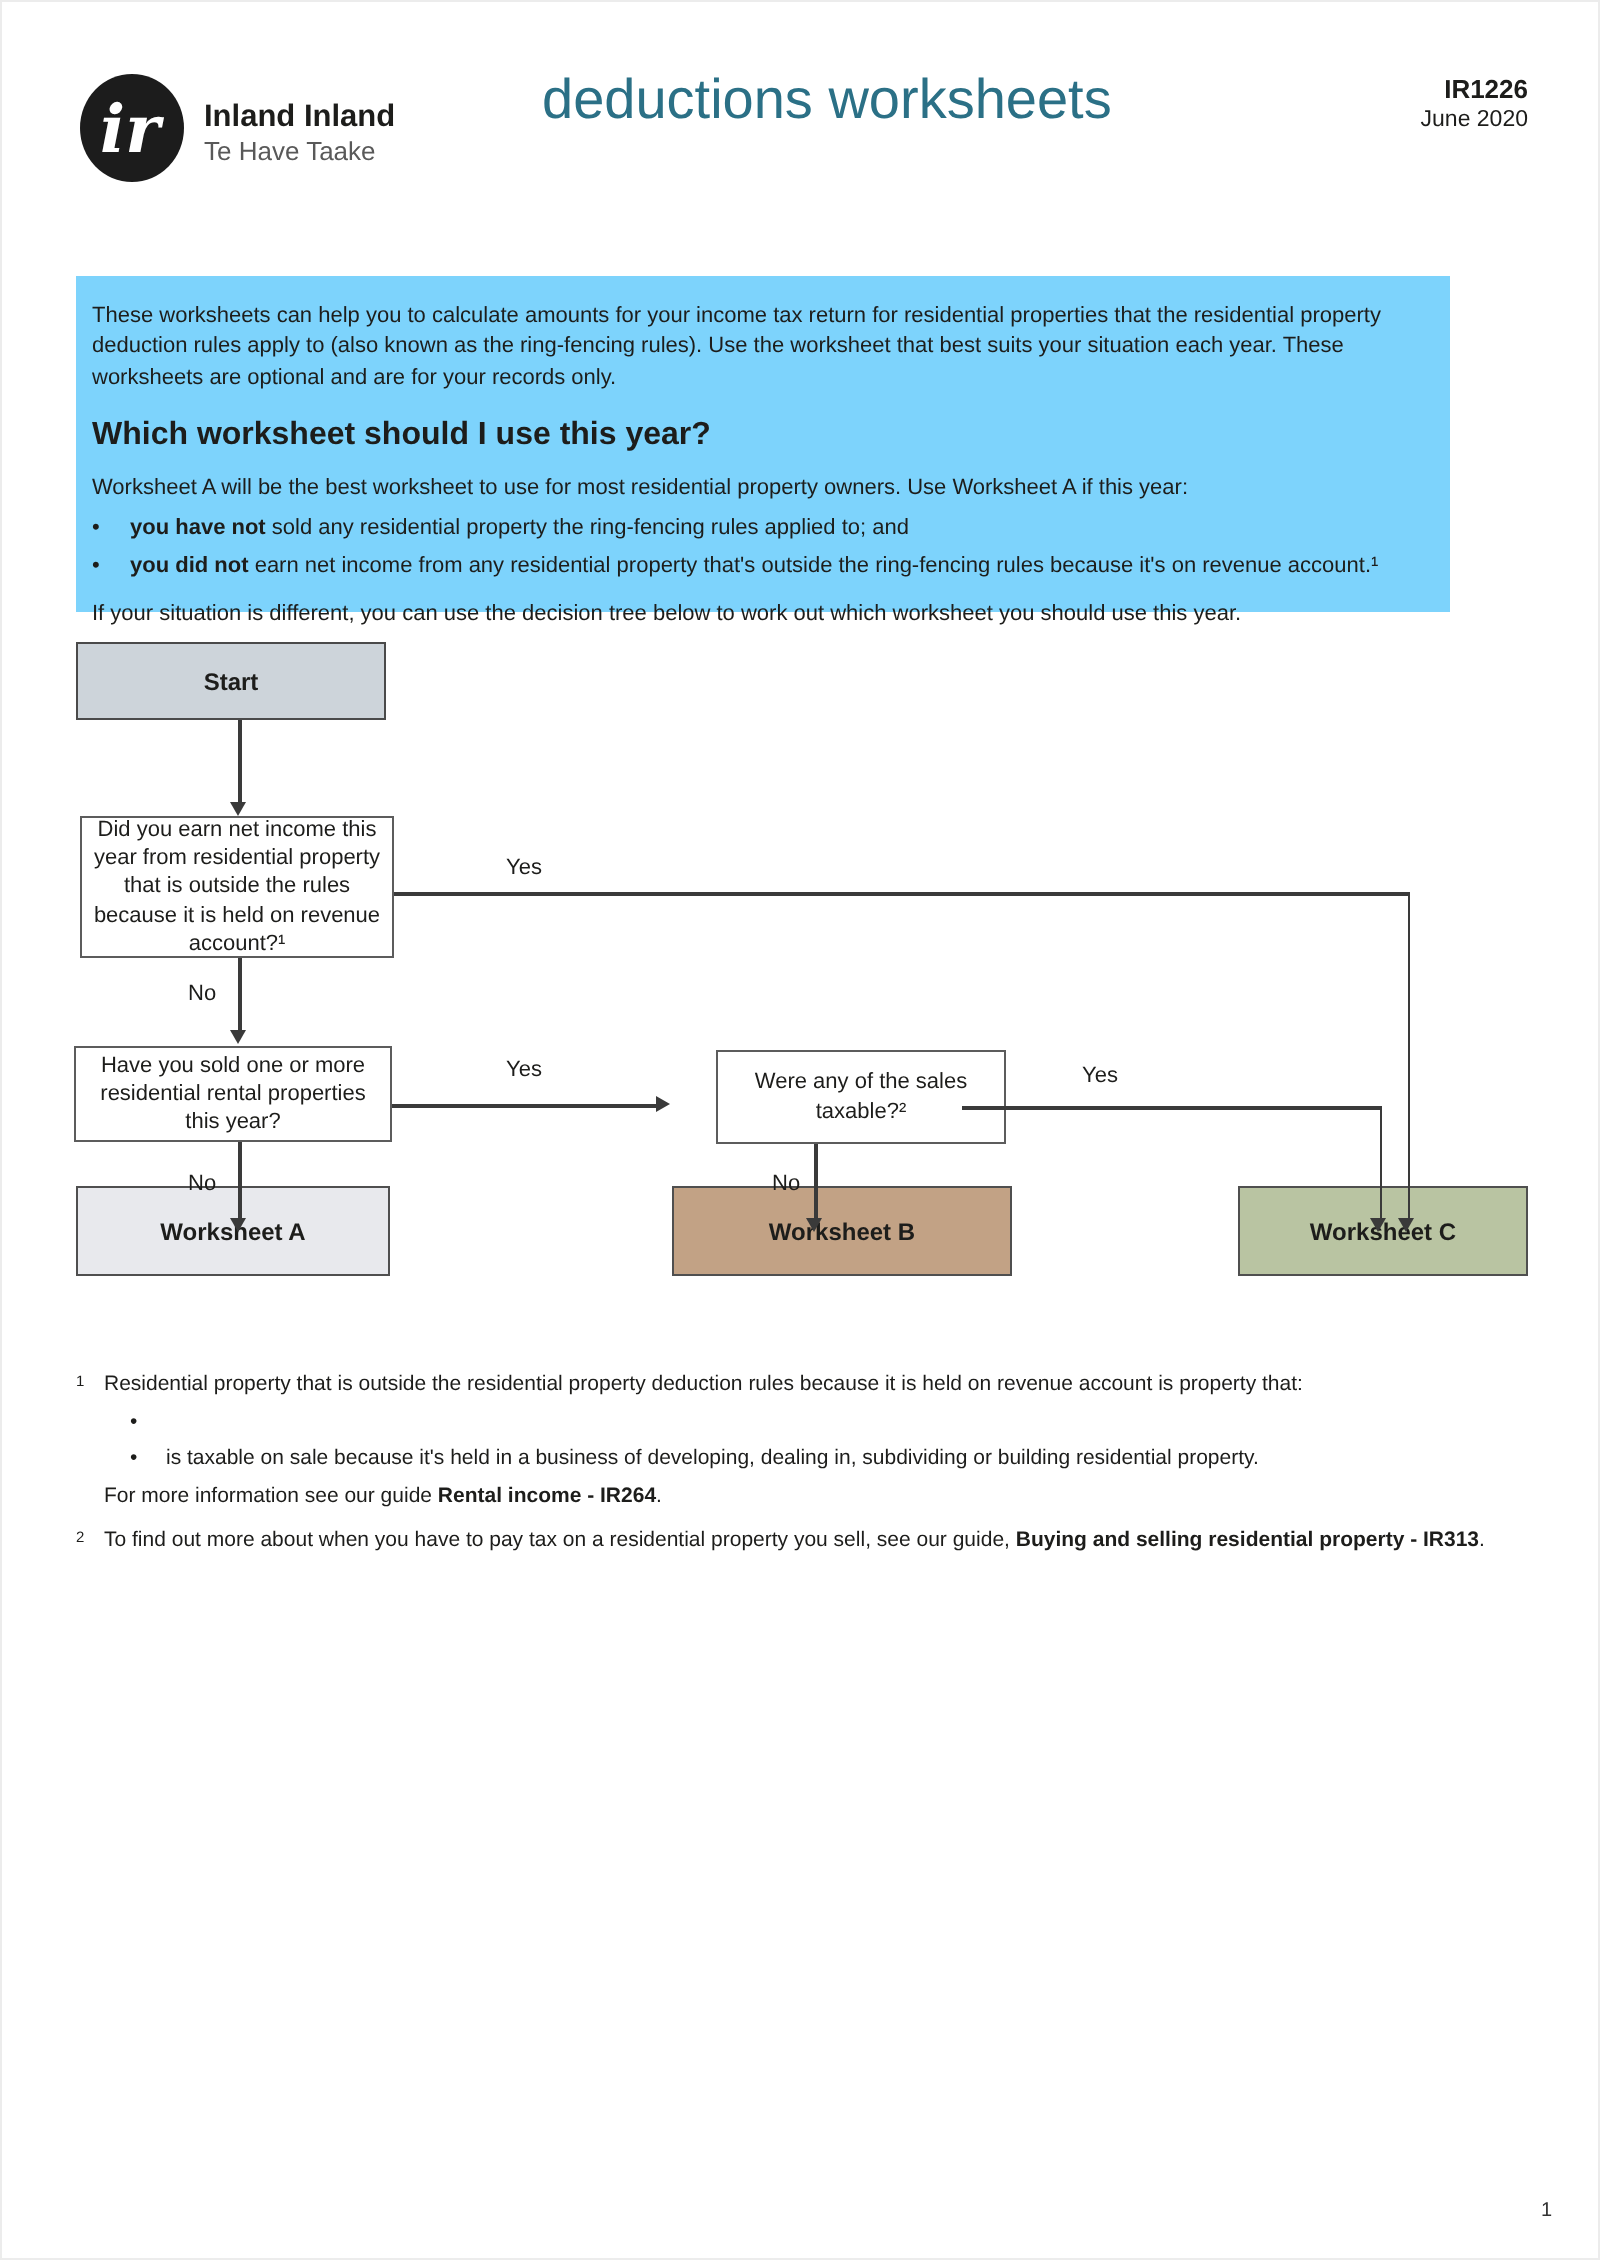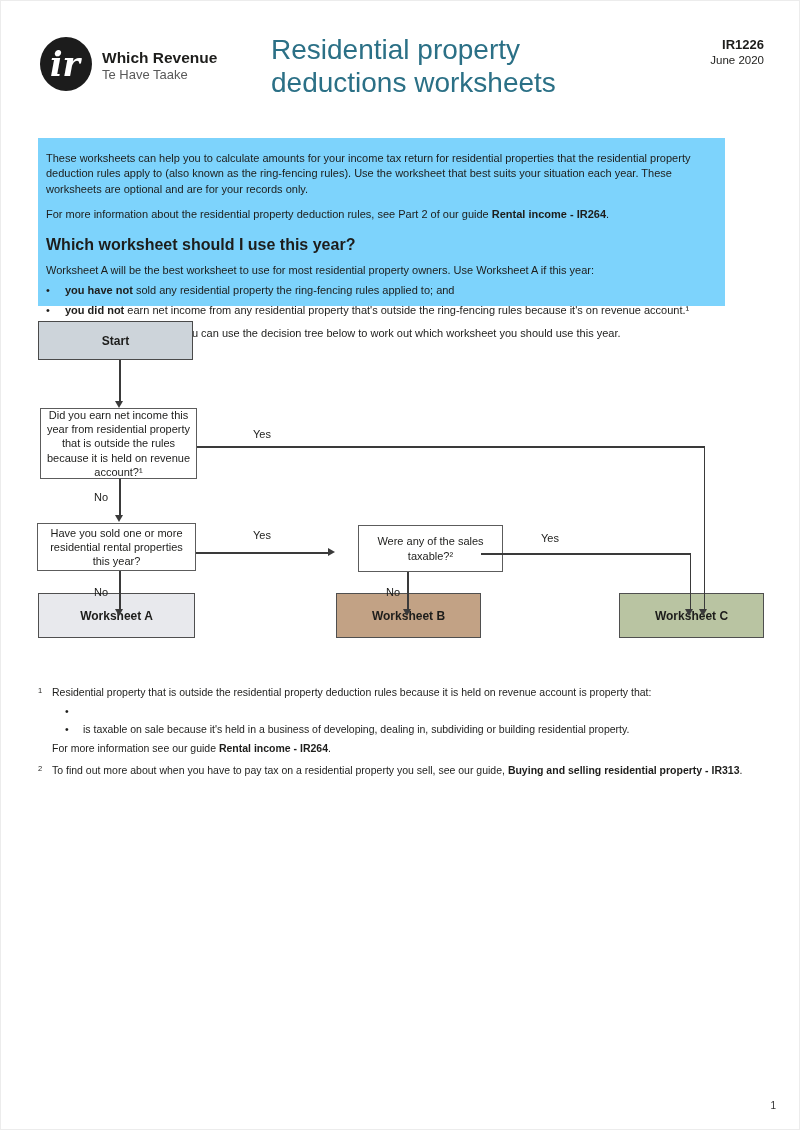--- a/index.html
+++ b/index.html
@@ -34,21 +34,21 @@
   b { font-weight:bold; }
   
   .node { position:absolute; box-sizing:border-box; display:flex; align-items:center; justify-content:center; text-align:center; }
   .node-start { left:37px; top:320px; width:155px; height:39px; border:1.5px solid #4a4a4a; font-size:12px; font-weight:bold; }
   .node-q { background:#fff; border:1.4px solid #5c5c5c; font-size:11px; line-height:1.28; padding:3px 5px; }
   .node-q1 { left:39px; top:407px; width:157px; height:71px; }
   .node-q2 { left:36px; top:522px; width:159px; height:48px; }
   .node-q3 { left:335px; top:524px; width:145px; height:47px;margin-left:22px; }
   .node-ws { border:1.5px solid #4f4f4f; font-size:12px; font-weight:bold; height:45px; top:592px; }
   .node-wsA { left:37px; width:157px; }
-  .node-wsB { left:335px; width:145px; }
+  .node-wsB { left:335px; width:170px; }
   .node-wsC { left:618px; width:145px; }
   .hline { position:absolute; height:1.5px; background:#3a3a3a; }
   .vline { position:absolute; width:1.5px; background:#3a3a3a; }
   .arr-down { position:absolute; width:0; height:0; border-left:4.5px solid transparent; border-right:4.5px solid transparent; border-top:7px solid #3a3a3a; }
   .arr-right { position:absolute; width:0; height:0; border-top:4.5px solid transparent; border-bottom:4.5px solid transparent; border-left:7px solid #3a3a3a; }
   .flow-label { position:absolute; font-size:11px; color:#1d1d1b; }
   
   .footnotes { position:absolute; left:37px; top:684px; width:730px; font-size:10.5px; line-height:1.45; }
   .fn { display:flex; margin-bottom:7px; }
   .fn-marker { width:14px; flex:none; font-size:7.5px; padding-top:1px; }
@@ -65,38 +65,36 @@
 <div class="page">
 
   <div class="logo-wrap">
     <span>
       <svg width="54" height="54" viewBox="0 0 54 54">
         <ellipse cx="27" cy="27" rx="26" ry="27" fill="#1c1c1c"></ellipse>
         <text x="26" y="39" font-family="DejaVu Serif, serif" font-style="italic" font-weight="bold" font-size="33" fill="#ffffff" text-anchor="middle">ir</text>
       </svg>
     </span>
     <span>
-      <div class="brand-name">Which Revenue</div>
+      <div class="brand-name">Inland Inland</div>
       <div class="brand-maori">Te Have Taake</div>
     </span>
   </div>
 
   <div class="doc-title">
-    <div>Residential property</div>
     <div>deductions worksheets</div>
   </div>
 
   <div class="doc-meta">
     <div class="doc-code">IR1226</div>
     <div class="doc-date">June 2020</div>
   </div>
 
   <div class="intro-panel">
     <p class="p1">These worksheets can help you to calculate amounts for your income tax return for residential properties that the residential property deduction rules apply to (also known as the ring-fencing rules). Use the worksheet that best suits your situation each year. These worksheets are optional and are for your records only.</p>
-    <p class="p2"><span>For more information about the residential property deduction rules, see Part 2 of our guide </span><b>Rental income - IR264</b><span>.</span></p>
     <div class="intro-heading">Which worksheet should I use this year?</div>
     <p class="p3">Worksheet A will be the best worksheet to use for most residential property owners. Use Worksheet A if this year:</p>
     <ul class="intro-bullets">
       <li>
         <span class="bullet-dot">•</span>
         <span><b>you have not</b><span> sold any residential property the ring-fencing rules applied to; and</span></span>
       </li>
       <li>
         <span class="bullet-dot">•</span>
         <span><b>you did not</b><span> earn net income from any residential property that's outside the ring-fencing rules because it's on revenue account.¹</span></span>

